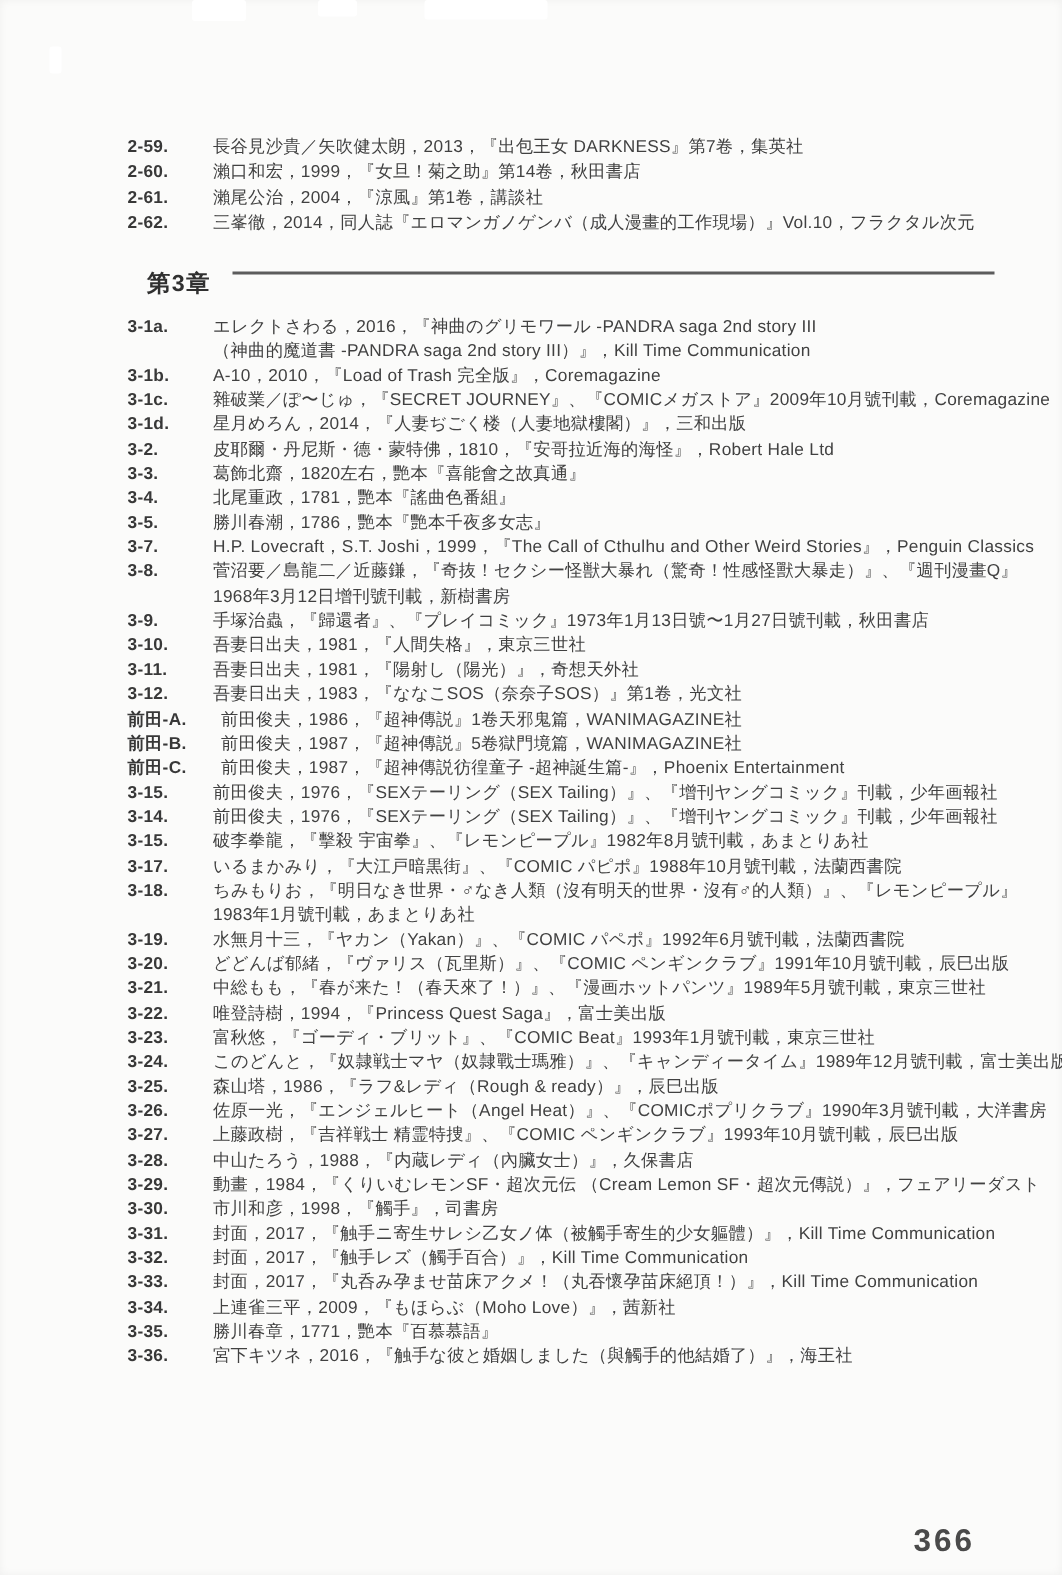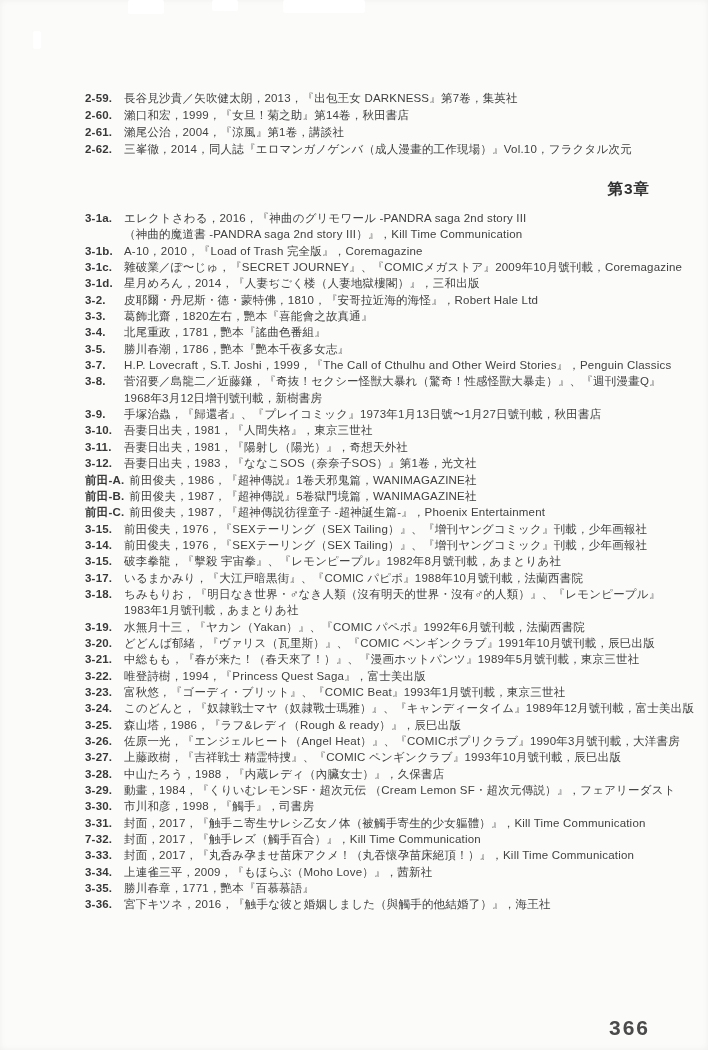--- a/index.html
+++ b/index.html
@@ -13,26 +13,26 @@
   .artifact{position:absolute;background:#ffffff;border-radius:2px;}
   .a1{left:128px;top:0;width:36px;height:14px;}
   .a2{left:212px;top:0;width:26px;height:11px;}
   .a3{left:283px;top:0;width:82px;height:13px;}
   .a4{left:33px;top:31px;width:8px;height:18px;}
 
   .reflist{position:absolute;left:85px;}
   .list2{top:90px;line-height:17px;}
   .list3{top:210px;line-height:16.35px;}
   .row{white-space:nowrap;color:#404040;font-size:11.5px;letter-spacing:0.2px;}
-  .lbl{display:inline-block;min-width:34px;margin-right:5px;font-weight:bold;color:#383838;}
+  .lbl{display:inline-block;min-width:34px;margin-right:23px;font-weight:bold;color:#383838;}
   .txt{color:#414141;margin-top:44px;}
 
   .chap-head{
-    position:absolute;left:85px;top:179px;width:565px;height:22px;
-    display:flex;align-items:flex-end;flex-direction:column;
+    position:absolute;left:98px;top:179px;width:565px;height:22px;
+    display:flex;align-items:flex-start;
   }
   .chap-title{font-size:15.5px;font-weight:bold;color:#303030;letter-spacing:1px;}
   .chap-rule{flex:1;height:2px;background:#5c5c5c;margin-left:14px;margin-top:2px;}
 
   .pagenum{
     position:absolute;left:0;top:988px;width:650px;text-align:right;
     font-size:21px;font-weight:bold;color:#4a4a4a;letter-spacing:2px;margin-top:28px;
   }
 </style>
 </head>
@@ -219,21 +219,21 @@
 
       <div class="row">
         <span class="lbl">3-30.</span><span class="txt">市川和彦，1998，『觸手』，司書房</span>
       </div>
 
       <div class="row">
         <span class="lbl">3-31.</span><span class="txt">封面，2017，『触手ニ寄生サレシ乙女ノ体（被觸手寄生的少女軀體）』，Kill Time Communication</span>
       </div>
 
       <div class="row">
-        <span class="lbl">7-32.</span><span class="txt">封面，2017，『触手レズ（觸手百合）』，Kill Time Communication</span>
+        <span class="lbl">3-32.</span><span class="txt">封面，2017，『触手レズ（觸手百合）』，Kill Time Communication</span>
       </div>
 
       <div class="row">
         <span class="lbl">3-33.</span><span class="txt">封面，2017，『丸呑み孕ませ苗床アクメ！（丸吞懷孕苗床絕頂！）』，Kill Time Communication</span>
       </div>
 
       <div class="row">
         <span class="lbl">3-34.</span><span class="txt">上連雀三平，2009，『もほらぶ（Moho Love）』，茜新社</span>
       </div>
 

